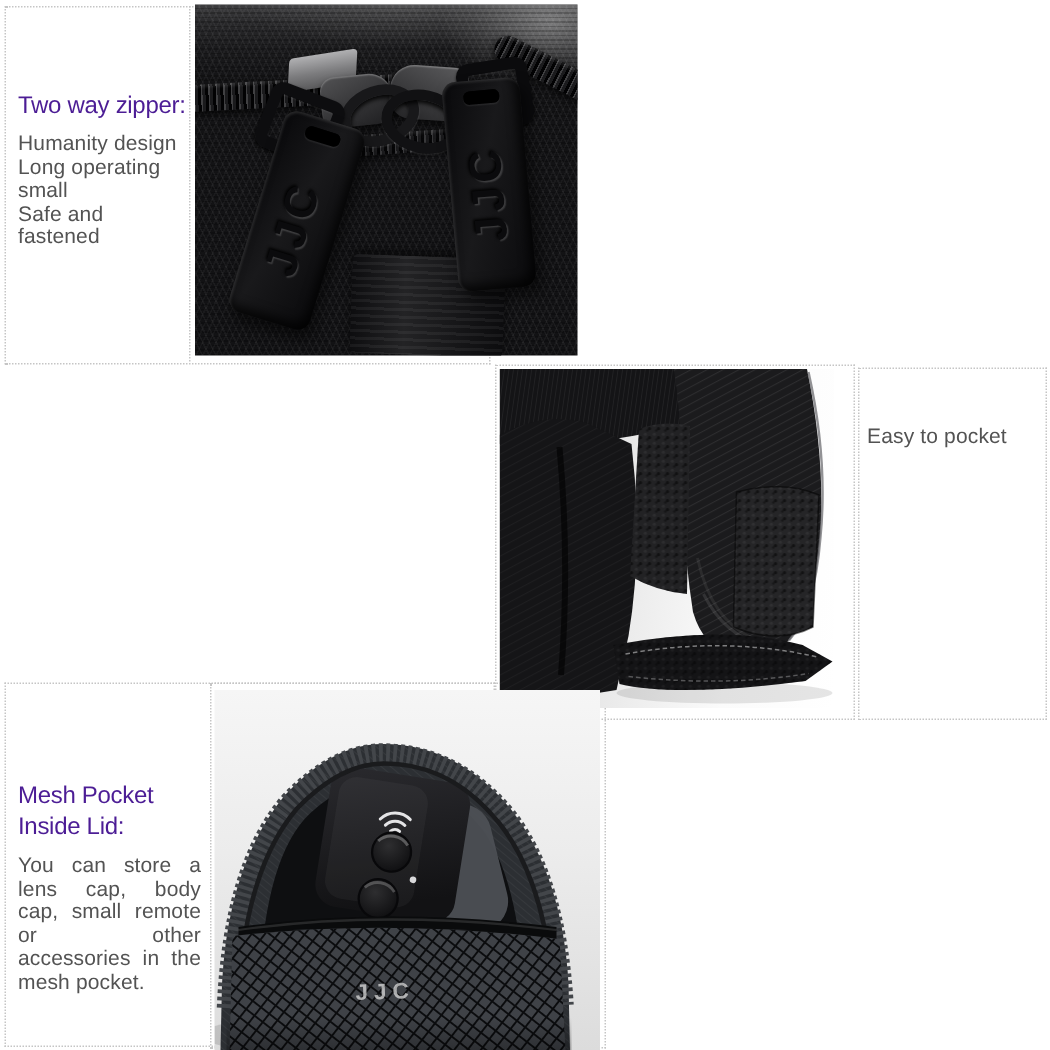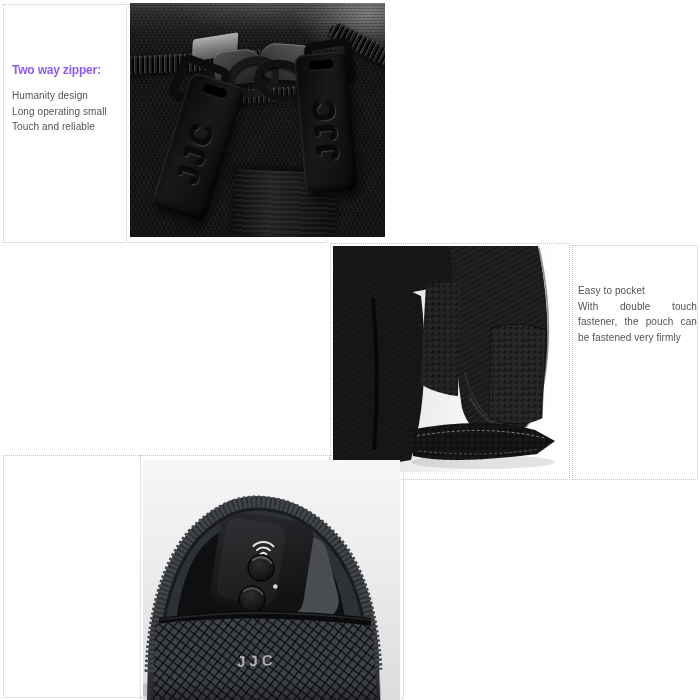--- a/index.html
+++ b/index.html
@@ -8,22 +8,22 @@
   
   .dash{position:absolute;border:1px dotted #c5c5c5;z-index:1;}
   .box-a{left:3px;top:4px;width:322px;height:237px;}
   .line-a2{position:absolute;left:126px;top:4px;height:237px;width:0;border-left:1px dotted #c5c5c5;z-index:1;}
   .box-b{left:330px;top:243px;width:238px;height:235px;}
   .box-c{left:572px;top:245px;width:124px;height:233px;}
   .box-d{left:3px;top:455px;width:325px;height:241px;}
   .box-e{left:140px;top:455px;width:262px;height:242px;}
   
   .tblock{position:absolute;z-index:3;color:#555555;}
-  .tblock h2{margin:0 0 7px 0;font-size:12px;line-height:21px;font-weight:700;color:#8b5cf6;letter-spacing:-0.2px;}
-  .tblock p{margin:0;font-size:10px;line-height:15.5px;letter-spacing:0.1px;color:#535353;}
+  .tblock h2{margin:0 0 7px 0;font-size:16px;line-height:21px;font-weight:400;color:#4c1d95;letter-spacing:-0.2px;}
+  .tblock p{margin:0;font-size:14px;line-height:15.5px;letter-spacing:0.1px;color:#535353;}
   .t1{left:12px;top:60px;width:112px;}
   .t2{left:578px;top:283px;width:119px;}
   .t3{left:12px;top:520px;width:122px;}
   .just p{text-align:justify;}
   
   .photo{position:absolute;overflow:hidden;z-index:2;}
   .photo svg{position:absolute;inset:0;display:block;}
   
   .p1{left:130px;top:3px;width:255px;height:234px;
       background:
@@ -86,28 +86,31 @@
   <div class="line-a2"></div>
   <div class="dash box-b"></div>
   <div class="dash box-c"></div>
   <div class="dash box-d"></div>
   <div class="dash box-e"></div>
 
   <div class="tblock t1">
     <h2>Two way zipper:</h2>
     <p>Humanity design</p>
     <p>Long operating small</p>
-    <p>Touch and reliable</p>
+    <p>Safe and fastened</p>
   </div>
 
   <div class="tblock t2 just">
     <p>Easy to pocket</p>
-    <p>With double touch fastener, the pouch can be fastened very firmly</p>
-  </div>
-
+  </div>
+
+  <div class="tblock t3 just">
+    <h2>Mesh Pocket Inside Lid:</h2>
+    <p>You can store a lens cap, body cap, small remote or other accessories in the mesh pocket.</p>
+  </div>
 
   <div class="photo p1">
     <div class="weave"></div>
     <div class="teeth t-left"></div>
     <div class="teeth t-right"></div>
     <div class="teeth t-mid"></div>
     <div class="plate"></div>
     <div class="sl s1"></div>
     <div class="sl s2"></div>
     <div class="ring r1"></div>

